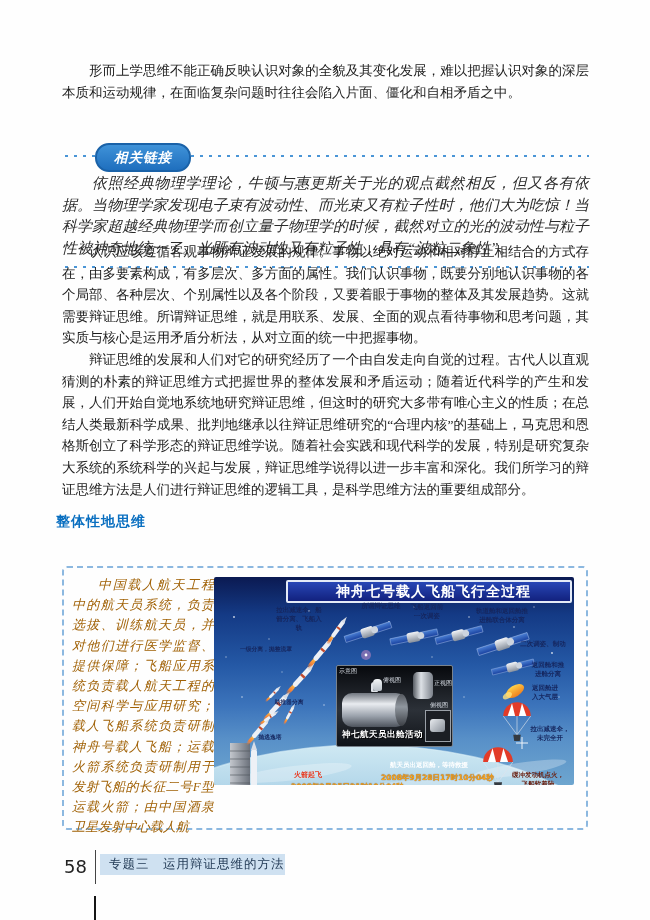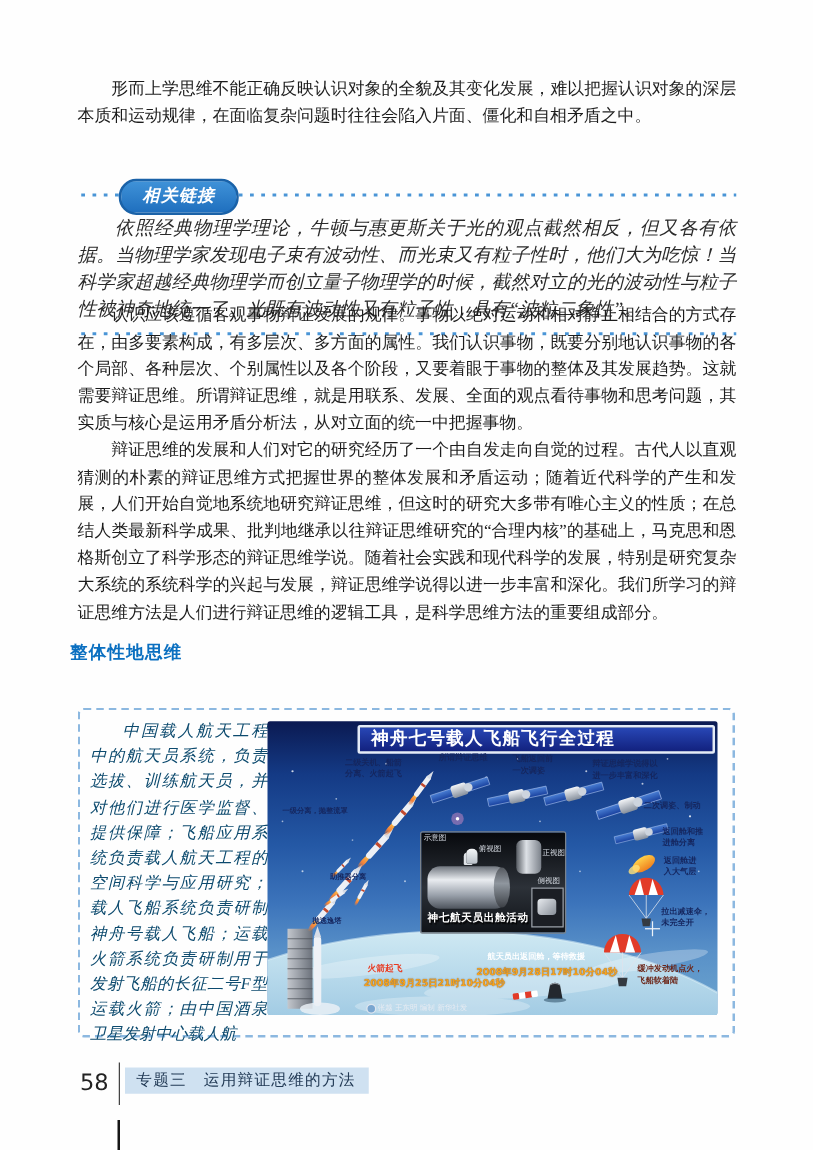--- a/index.html
+++ b/index.html
@@ -18,24 +18,24 @@
          color:#fff;font-family:"DejaVu Sans",sans-serif;font-weight:bold;font-style:italic;
          font-size:13.5px;text-align:center;letter-spacing:1px;}
   .kai{font-style:italic;color:#2a2a2a;}
   .callout .kai{margin:4px 0 6px 0;font-size:15px;line-height:21.5px;text-align:justify;text-indent:2em;}
   .heading{position:absolute;left:56px;top:513px;margin:0;font-family:"DejaVu Sans",sans-serif;
            font-size:14px;font-weight:bold;color:#0a6fc0;letter-spacing:1px;}
   
   .casebox{position:absolute;left:62px;top:566px;width:526px;height:264px;
            border:2px dashed #8cb8e0;border-radius:5px;box-sizing:border-box;}
   .leftcol{position:absolute;left:8px;top:7px;width:142px;margin:0;font-size:13px;line-height:20.2px;
-           text-align:justify;text-indent:2em;color:#0c4a6e;}
-  
-  .info{position:absolute;left:150px;top:9px;width:360px;height:235px;overflow:hidden;border-radius:2px;
-        background:linear-gradient(180deg,#0b1a52 0%,#143a85 18%,#2458a5 42%,#3c74bb 62%,#5890c8 78%,#6ea6cf 100%);}
+           text-align:justify;text-indent:2em;color:#a16207;}
+  
+  .info{position:absolute;left:150px;top:9px;width:360px;height:208px;overflow:hidden;border-radius:2px;
+        background:linear-gradient(180deg,#0b1a52 0%,#143a85 18%,#2458a5 42%,#3c74bb 62%,#5890c8 78%,#6ea6cf 100%);text-align:center;}
   .info svg{position:absolute;left:0;top:0;}
   .band{position:absolute;left:72px;top:3px;right:2px;height:19px;line-height:19px;
         background:linear-gradient(180deg,#2847b6,#12217e);border:2px solid #e4ebf7;border-radius:2px;
         color:#fff;font-family:"DejaVu Sans",sans-serif;font-weight:bold;font-size:14px;
         padding-left:9px;letter-spacing:1px;}
   .lbl{position:absolute;margin:0;font-family:"DejaVu Sans",sans-serif;font-weight:bold;
        font-size:6.5px;line-height:1.35;color:#15265e;}
   .time{color:#f6a41f;font-size:7.5px;text-shadow:0 0 1px #6b3400;}
   .credit{position:absolute;left:88px;top:225px;color:#e6ebf2;font-family:"DejaVu Sans",sans-serif;
           font-size:6px;}
@@ -57,21 +57,21 @@
            background:#1b1e24;}
   .viewbox::after{content:"";position:absolute;left:4px;top:8px;width:15px;height:13px;border-radius:3px;
            background:linear-gradient(135deg,#e8ebef,#878e98);}
   .inset-cap{position:absolute;left:5px;top:63px;color:#ffffff;font-family:"DejaVu Sans",sans-serif;
            font-weight:bold;font-size:8.5px;text-shadow:1px 1px 1px #000;letter-spacing:0.5px;}
   
   .footer{position:absolute;left:62px;top:850px;width:527px;height:30px;}
   .pn{position:absolute;left:2px;top:6px;font-family:"DejaVu Sans",sans-serif;font-size:18px;color:#222;}
   .fline{position:absolute;left:33px;top:0;width:1px;height:34px;background:#444;}
   .fbar{position:absolute;left:38px;top:4px;background:#cfe1f1;color:#223a55;
-        font-size:12.5px;line-height:21px;height:21px;padding:0 10px 0 9px;letter-spacing:1px;}
+        font-size:12.5px;line-height:21px;height:21px;padding:0 0 0 9px;letter-spacing:1px;}
   .spine{position:absolute;left:94px;top:896px;width:2px;height:24px;background:#151515;}
 </style>
 </head>
 <body>
 
 <div class="page">
 
   <p class="para" style="top:60px">形而上学思维不能正确反映认识对象的全貌及其变化发展，难以把握认识对象的深层本质和运动规律，在面临复杂问题时往往会陷入片面、僵化和自相矛盾之中。</p>
 
   <div class="callout">
@@ -231,24 +231,24 @@
           <rect x="15" y="0" width="5" height="5" fill="#ffffff" rx="1"></rect>
         </g>
         <g stroke="#ffffff" opacity="0.9">
           <line x1="308" y1="160" x2="308" y2="172"></line>
             <line x1="302" y1="166" x2="314" y2="166"></line>
         </g>
       </svg>
 
       <div class="band">神舟七号载人飞船飞行全过程</div>
 
-      <p class="lbl" style="left:62px;top:29px;width:46px">二级关机、船箭分离、火箭起飞</p>
+      <p class="lbl" style="left:62px;top:29px;width:46px">拉出减速伞、船箭分离、飞船入轨</p>
       <p class="lbl" style="left:137px;top:25px;width:60px">所谓辩证思维</p>
       <p class="lbl" style="left:196px;top:26px;width:34px">飞船返回前一次调姿</p>
-      <p class="lbl" style="left:260px;top:30px;width:56px">辩证思维学说得以进一步丰富和深化</p>
+      <p class="lbl" style="left:260px;top:30px;width:56px">轨道舱和返回舱推进舱联合体分离</p>
       <p class="lbl" style="left:301px;top:63px;width:56px">二次调姿、制动</p>
       <p class="lbl" style="left:316px;top:84px;width:36px">返回舱和推进舱分离</p>
       <p class="lbl" style="left:317px;top:107px;width:28px">返回舱进入大气层</p>
       <p class="lbl" style="left:315px;top:148px;width:42px">拉出减速伞，未完全开</p>
       <p class="lbl" style="left:296px;top:194px;width:56px;color:#6b2416">缓冲发动机点火，飞船软着陆</p>
       <p class="lbl" style="left:12px;top:69px;width:80px;font-size:5.8px">一级分离，抛整流罩</p>
       <p class="lbl" style="left:50px;top:122px;width:50px;font-size:5.8px">助推器分离</p>
       <p class="lbl" style="left:36px;top:157px;width:40px;font-size:5.8px">抛逃逸塔</p>
       <p class="lbl" style="left:80px;top:194px;color:#e8391f;font-size:7px">火箭起飞</p>
       <p class="lbl time" style="left:77px;top:205px">2008年9月25日21时10分04秒</p>

